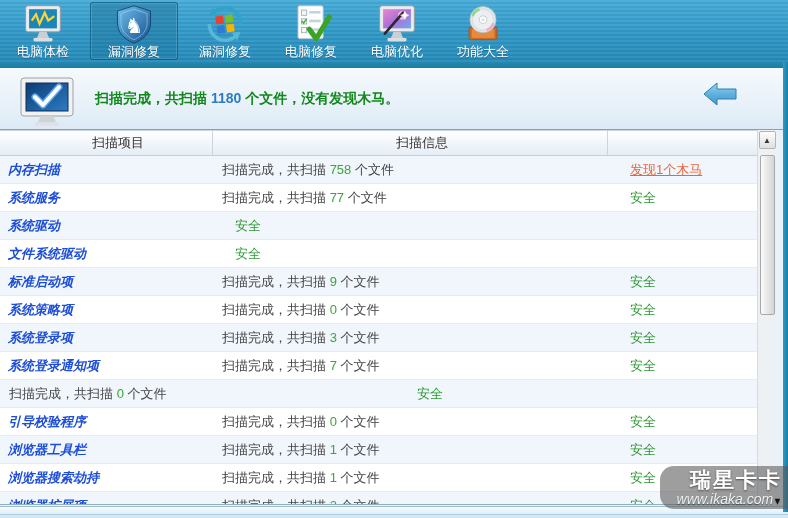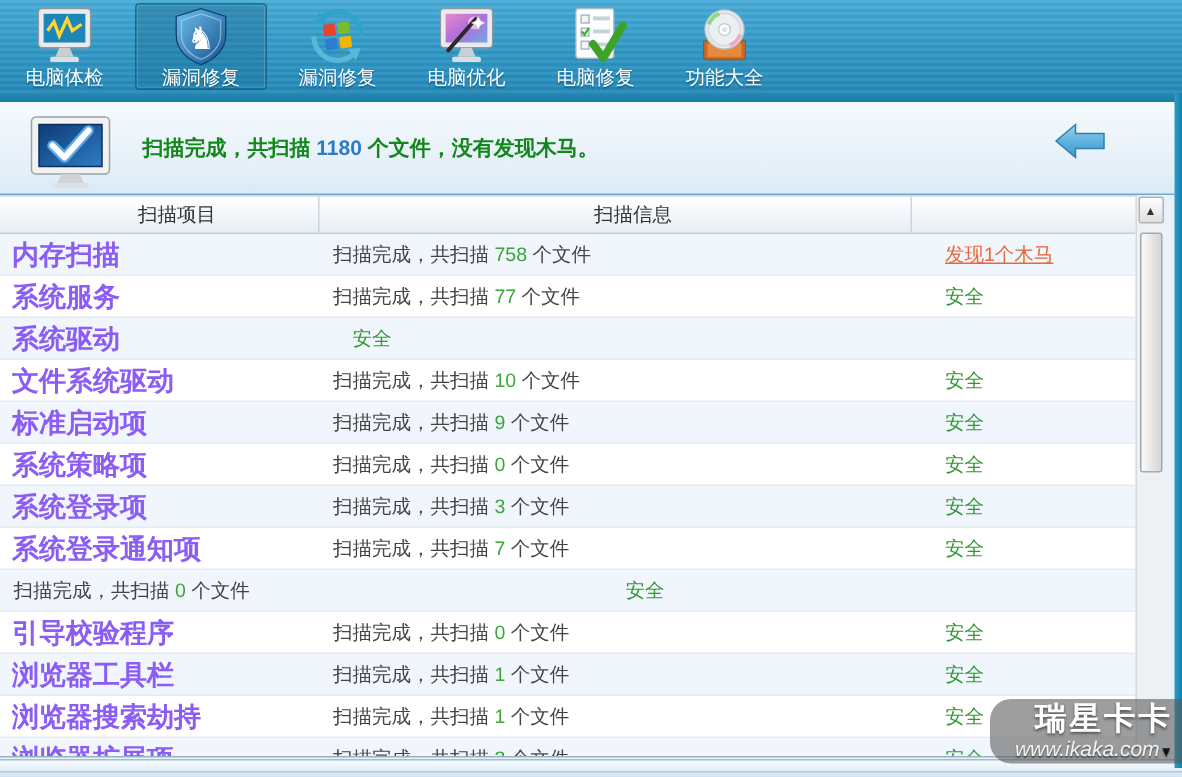--- a/index.html
+++ b/index.html
@@ -64,21 +64,21 @@
   .th-item { width:213px; }
   .th-info { width:395px; }
   .th-result { width:149px;margin-top:32px; }
 
   .tbody {
     position:absolute; left:0; top:156px; width:757px; height:349px; overflow:hidden;
     background:#fff; border-bottom:1px solid #93B2C2;
   }
   .trow { height:28px; display:flex; align-items:center; border-bottom:1px solid #E3ECF4; background:#FFFFFF; cursor:default; }
   .trow.tint { background:#F0F6FB; }
-  .cell-item { width:213px; padding-left:8px; font-size:18px; font-weight:bold; color:#8b5cf6; white-space:nowrap; }
+  .cell-item { width:213px; padding-left:8px; font-size:13px; font-weight:bold; color:#1d4ed8; white-space:nowrap;font-style:italic; }
   .cell-info { width:395px; padding-left:9px; font-size:13px; color:#444; white-space:nowrap; }
   .cell-info .cnt { color:#3AA63A; }
   .cell-result { width:149px; padding-left:22px; font-size:13px; white-space:nowrap; }
   .cell-result.safe { color:#2E9932; }
   .cell-result.danger { color:#E8663C;text-decoration:underline; }
 
   
   .vscroll {
     position:absolute; left:757px; top:130px; width:19px; height:375px;
     background:#EEF1F3; border-left:1px solid #D3DCE2; z-index:4;
@@ -166,20 +166,37 @@
           <path d="M38 42 L32 33 L42 32 Z" fill="#57B8D8"></path>
           <g transform="rotate(-8 24 23)">
             <rect x="14" y="13" width="9" height="9" rx="1" fill="#E8412C"></rect>
             <rect x="25" y="13" width="9" height="9" rx="1" fill="#7CBB2A"></rect>
             <rect x="14" y="24" width="9" height="9" rx="1" fill="#2D7DD2"></rect>
             <rect x="25" y="24" width="9" height="9" rx="1" fill="#F5B400"></rect>
           </g>
         </svg>
       </span>
       <span class="tab-label">漏洞修复</span>
+    </div>
+
+    <div class="tab">
+      <span class="tab-icon">
+        <svg width="42" height="40" viewBox="0 0 48 46">
+          <rect x="9" y="2" width="29" height="38" rx="2" fill="#FDFEFF" stroke="#AEBCC6"></rect>
+          <rect x="13" y="7" width="6" height="6" fill="#F2F6F9" stroke="#9FB0BA"></rect>
+          <rect x="13" y="17" width="6" height="6" fill="#F2F6F9" stroke="#9FB0BA"></rect>
+          <path d="M13.5 19.5 l2 2.5 l3.5 -5" fill="none" stroke="#3FAE2A" stroke-width="1.6"></path>
+          <rect x="13" y="27" width="6" height="6" fill="#F2F6F9" stroke="#9FB0BA"></rect>
+          <rect x="22" y="8" width="13" height="3" fill="#C4D2DA"></rect>
+          <rect x="22" y="18" width="13" height="3" fill="#C4D2DA"></rect>
+          <rect x="22" y="28" width="13" height="3" fill="#C4D2DA"></rect>
+          <path d="M22 29 L30 40 L45 15" fill="none" stroke="#3BA426" stroke-width="6" stroke-linecap="round" stroke-linejoin="round"></path>
+        </svg>
+      </span>
+      <span class="tab-label">电脑修复</span>
     </div>
 
     <div class="tab">
       <span class="tab-icon">
         <svg width="42" height="40" viewBox="0 0 48 46">
           <defs>
             <linearGradient id="og" x1="0" y1="0" x2="1" y2="1">
               <stop offset="0" stop-color="#E887CE"></stop>
                 <stop offset="0.5" stop-color="#B06FD8"></stop>
                 <stop offset="1" stop-color="#6FAAE8"></stop>
@@ -188,37 +205,20 @@
           <rect x="4" y="2" width="40" height="30" rx="3" fill="#E9EBED" stroke="#8E979D"></rect>
           <rect x="8" y="6" width="32" height="22" fill="url(#og)"></rect>
           <circle cx="30" cy="13" r="5" fill="#F6C8E8" opacity="0.8"></circle>
           <path d="M20 32 h8 l3 7 h-14 z" fill="#C9CFD3"></path>
           <rect x="13" y="39" width="22" height="4" rx="1.5" fill="#D9DEE1"></rect>
           <line x1="10" y1="34" x2="31" y2="10" stroke="#2A2A2A" stroke-width="3" stroke-linecap="round"></line>
           <path d="M33 8 l1.6 3.4 3.4 1.6 -3.4 1.6 -1.6 3.4 -1.6 -3.4 -3.4 -1.6 3.4 -1.6 Z" fill="#FFFFFF" stroke="#D8D8D8" stroke-width="0.5"></path>
         </svg>
       </span>
       <span class="tab-label">电脑优化</span>
-    </div>
-
-    <div class="tab">
-      <span class="tab-icon">
-        <svg width="42" height="40" viewBox="0 0 48 46">
-          <rect x="9" y="2" width="29" height="38" rx="2" fill="#FDFEFF" stroke="#AEBCC6"></rect>
-          <rect x="13" y="7" width="6" height="6" fill="#F2F6F9" stroke="#9FB0BA"></rect>
-          <rect x="13" y="17" width="6" height="6" fill="#F2F6F9" stroke="#9FB0BA"></rect>
-          <path d="M13.5 19.5 l2 2.5 l3.5 -5" fill="none" stroke="#3FAE2A" stroke-width="1.6"></path>
-          <rect x="13" y="27" width="6" height="6" fill="#F2F6F9" stroke="#9FB0BA"></rect>
-          <rect x="22" y="8" width="13" height="3" fill="#C4D2DA"></rect>
-          <rect x="22" y="18" width="13" height="3" fill="#C4D2DA"></rect>
-          <rect x="22" y="28" width="13" height="3" fill="#C4D2DA"></rect>
-          <path d="M22 29 L30 40 L45 15" fill="none" stroke="#3BA426" stroke-width="6" stroke-linecap="round" stroke-linejoin="round"></path>
-        </svg>
-      </span>
-      <span class="tab-label">电脑修复</span>
     </div>
 
     <div class="tab">
       <span class="tab-icon">
         <svg width="42" height="40" viewBox="0 0 48 46">
           <path d="M8 27 h32 v12 a2 2 0 0 1 -2 2 h-28 a2 2 0 0 1 -2 -2 Z" fill="#C96A28" stroke="#A5531C"></path>
           <rect x="11" y="29" width="26" height="10" fill="#E8893C"></rect>
           <circle cx="24" cy="18" r="15" fill="#ECEFF1" stroke="#B4BEC4"></circle>
           <circle cx="24" cy="18" r="12.5" fill="none" stroke="#DADFE3" stroke-width="2"></circle>
           <path d="M12 14 A13 13 0 0 1 20 6" fill="none" stroke="#8FD68A" stroke-width="3"></path>
@@ -281,21 +281,20 @@
         <span class="cell-item">系统服务</span>
         <span class="cell-info">扫描完成，共扫描 <span class="cnt">77</span> 个文件</span>
         <span class="cell-result safe">安全</span>
       </div>
       <div class="trow tint">
         <span class="cell-item">系统驱动</span>
         <span class="cell-result safe">安全</span>
       </div>
       <div class="trow">
         <span class="cell-item">文件系统驱动</span>
-        <span class="cell-info">扫描完成，共扫描 <span class="cnt">10</span> 个文件</span>
         <span class="cell-result safe">安全</span>
       </div>
       <div class="trow tint">
         <span class="cell-item">标准启动项</span>
         <span class="cell-info">扫描完成，共扫描 <span class="cnt">9</span> 个文件</span>
         <span class="cell-result safe">安全</span>
       </div>
       <div class="trow">
         <span class="cell-item">系统策略项</span>
         <span class="cell-info">扫描完成，共扫描 <span class="cnt">0</span> 个文件</span>

